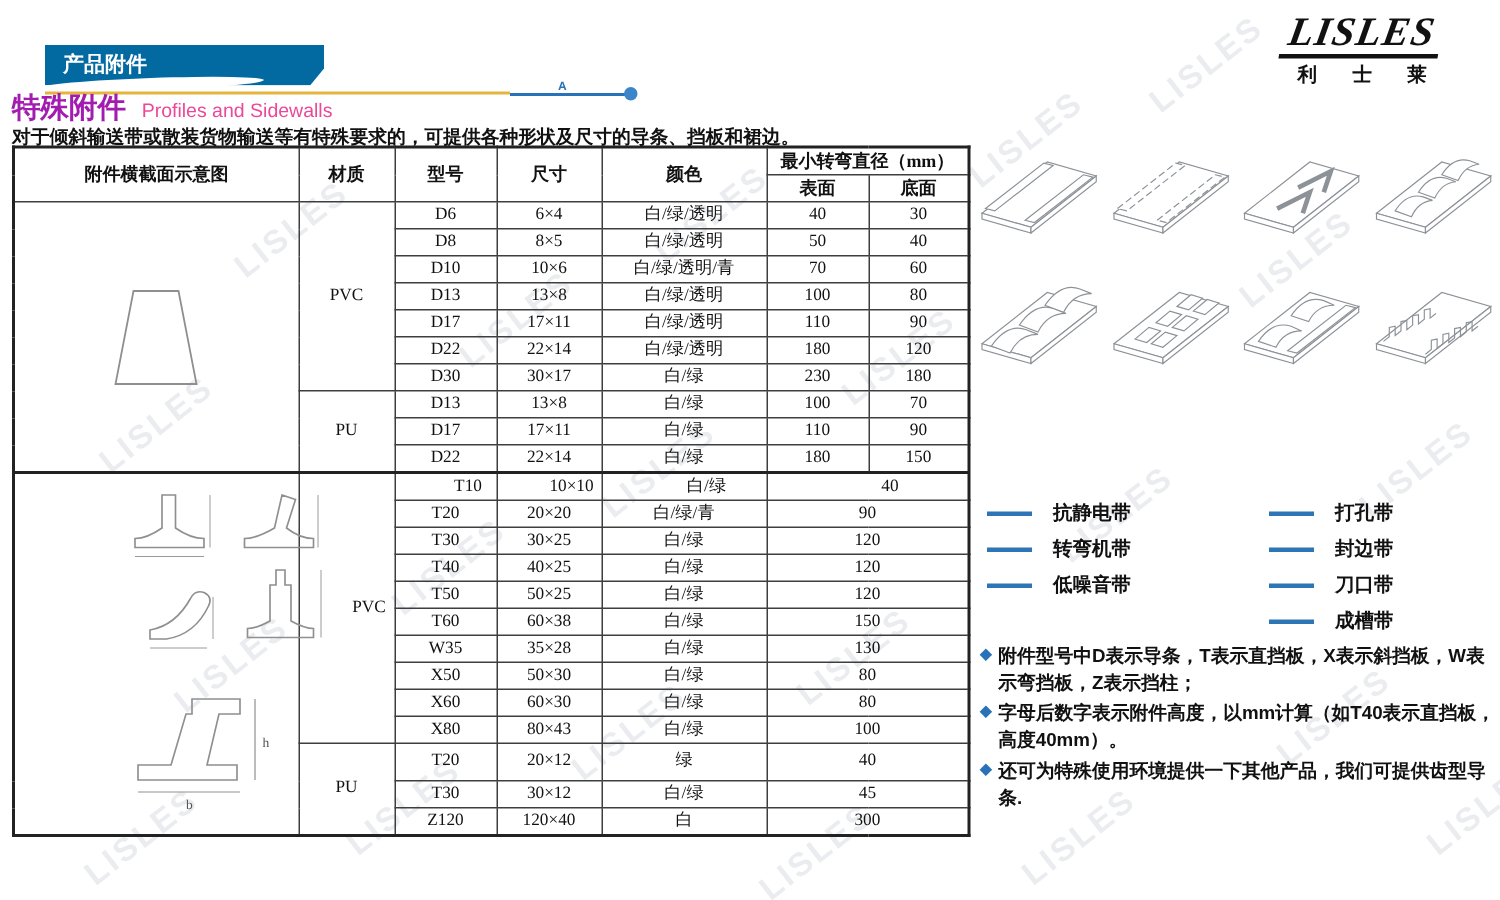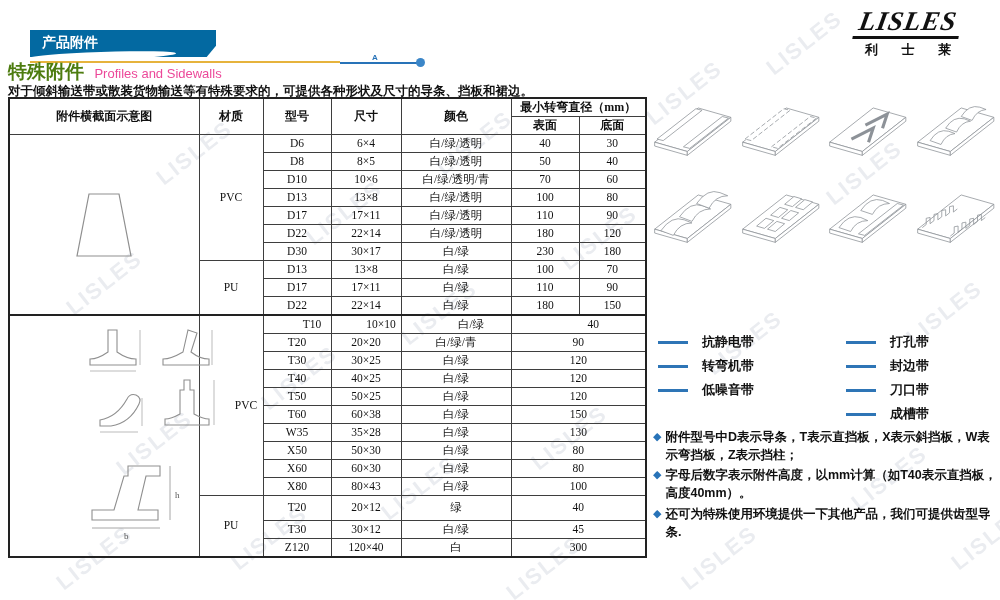--- a/index.html
+++ b/index.html
@@ -20,21 +20,21 @@
   .rule-a{position:absolute;left:372px;top:53px;font-size:8px;font-weight:bold;color:#2873B8;z-index:3;}
   .rule-dot{position:absolute;left:416px;top:58px;width:9px;height:9px;border-radius:50%;background:#3B86C8;z-index:2;}
   
   .logo{position:absolute;left:855px;top:8px;text-align:center;z-index:2;}
   .logo-en{display:inline-block;font-family:"Liberation Serif",serif;font-style:italic;font-weight:bold;
            font-size:27px;letter-spacing:1px;transform:skewX(-10deg);border-bottom:3px solid #111;
            line-height:1.0;padding:0 4px 1px 4px;color:#111;}
   .logo-cn{font-size:13px;font-weight:bold;letter-spacing:10px;margin-top:2px;color:#111;padding-left:10px;}
   
   .sec-head{position:absolute;left:8px;top:59px;z-index:2;white-space:nowrap;}
-  .sec-head-cn{font-size:19px;font-weight:bold;color:#4d7c0f;}
+  .sec-head-cn{font-size:19px;font-weight:bold;color:#a21caf;}
   .sec-head-en{font-size:13px;color:#ec4899;margin-left:6px;}
   .sec-desc{position:absolute;left:8px;top:83px;font-size:12.5px;font-weight:bold;color:#111;z-index:2;white-space:nowrap;}
   
   .spec-table{position:absolute;left:8px;top:97px;border-collapse:collapse;table-layout:fixed;
               width:637px;font-family:"Liberation Serif",serif;font-size:11.5px;color:#111;z-index:2;
               background:transparent;}
   .spec-table th,.spec-table td{border:1px solid #3e3e3e;text-align:center;vertical-align:middle;
               padding:0 2px;height:17px;line-height:1.15;background:transparent;}
   .spec-table th{font-size:12px;font-weight:bold;}
   .spec-table{border:2px solid #222;}

